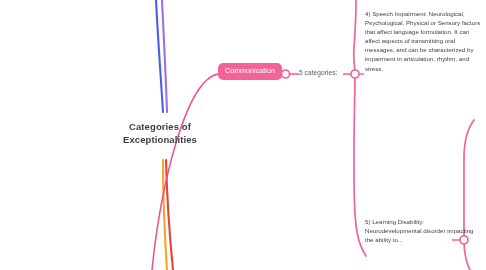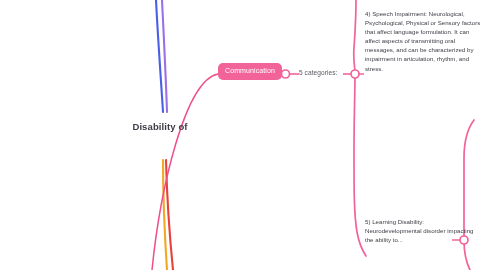--- a/index.html
+++ b/index.html
@@ -107,21 +107,22 @@
     <path d="M 474 120 C 468 128 464 140 464 158 C 464 180 464 210 464 240 C 464 252 466 262 470 270" stroke="#f2639a" stroke-width="1.7" fill="none" stroke-linecap="round"></path>
 
     <path d="M 452 240 L 460 240" stroke="#f2639a" stroke-width="1.5" fill="none"></path>
 
     <circle cx="285.5" cy="74" r="4" fill="#ffffff" stroke="#f2639a" stroke-width="1.7"></circle>
     <circle cx="355" cy="74" r="4" fill="#ffffff" stroke="#f2639a" stroke-width="1.7"></circle>
     <circle cx="464" cy="240" r="4" fill="#ffffff" stroke="#f2639a" stroke-width="1.7"></circle>
   </svg>
 
   <div class="root-title">
-    <div>Disability of</div>
+    <div>Categories of</div>
+    <div>Exceptionalities</div>
   </div>
 
   <div class="pill">
     <span>Communication</span>
   </div>
 
   <div class="plain-label label-categories">5 categories:</div>
 
   <div class="note note-speech">4) Speech Impairment: Neurological, Psychological, Physical or Sensory factors that affect language formulation. It can affect aspects of transmitting oral messages, and can be characterized by impairment in articulation, rhythm, and stress.</div>
 

